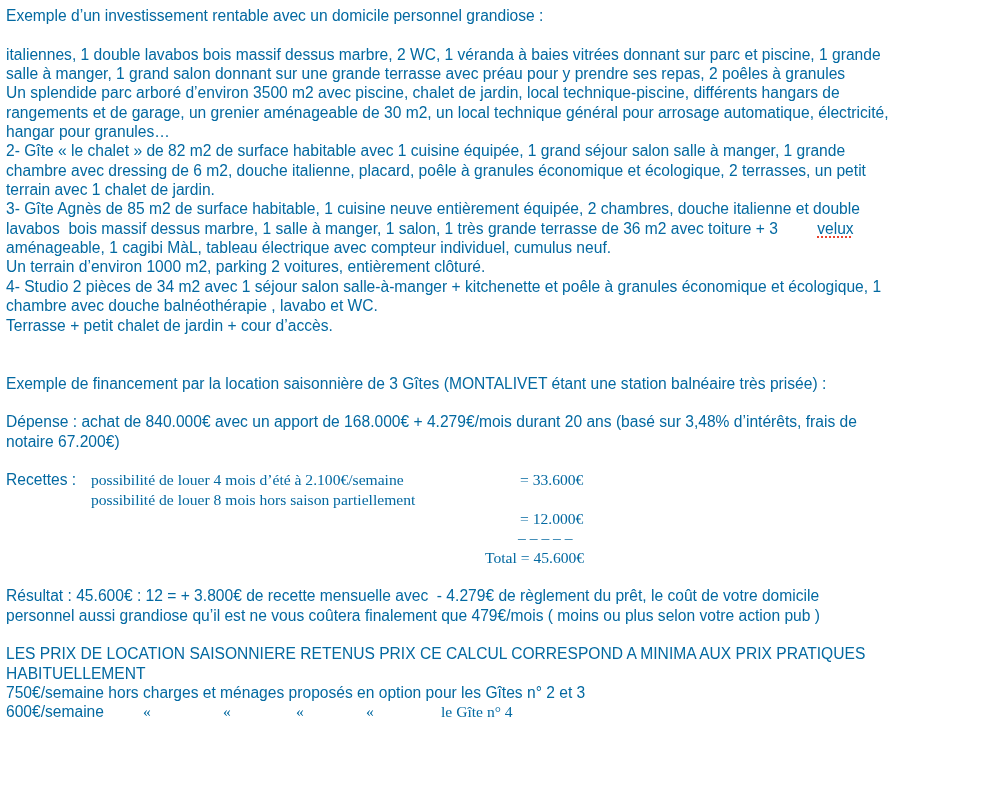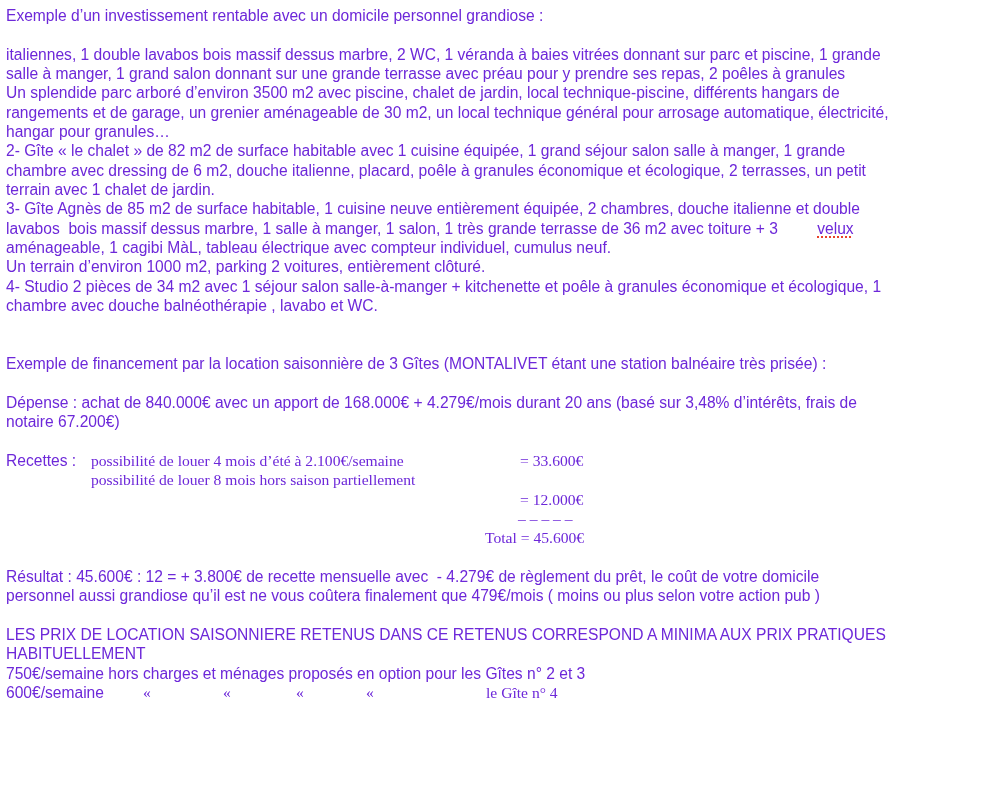--- a/index.html
+++ b/index.html
@@ -1,42 +1,42 @@
 <!DOCTYPE html>
 <html><head>
 <meta charset="utf-8">
 <style>
   html, body { margin: 0; padding: 0; background: #ffffff; }
   .page {
     position: relative;
     width: 987px;
     height: 800px;
     background: #ffffff;
-    color: #6d28d9;
+    color: #0369a1;
     font-family: "Liberation Sans", "DejaVu Sans", sans-serif;
     font-size: 15.6px;
     box-sizing: border-box;
     padding-top: 6px;
     overflow: hidden;
   }
   .line {
     position: relative;
     white-space: pre;
     height: 19.35px;
     line-height: 19.35px;
     padding-left: 6px;
     overflow: visible;
   }
   .abs { position: absolute; top: 0; font-family: Liberation Serif, serif; }
   .x91  { left: 91px; }
   .x143 { left: 143px; }
   .x223 { left: 223px; }
   .x296 { left: 296px; }
   .x366 { left: 366px; }
-  .x441 { left: 441px; margin-left: 45px; }
+  .x441 { left: 441px; }
   .x485 { left: 485px; }
   .x518 { left: 518px; }
   .x520 { left: 520px; }
   .misspelled {
     text-decoration: underline;
     text-decoration-style: dotted;
     text-decoration-color: #e8402a;
     text-decoration-thickness: 2px;
     text-underline-offset: 3px;
     margin-left: 35px;
@@ -57,39 +57,40 @@
   <div class="line">hangar pour granules…</div>
   <div class="line">2- Gîte « le chalet » de 82 m2 de surface habitable avec 1 cuisine équipée, 1 grand séjour salon salle à manger, 1 grande</div>
   <div class="line">chambre avec dressing de 6 m2, douche italienne, placard, poêle à granules économique et écologique, 2 terrasses, un petit</div>
   <div class="line">terrain avec 1 chalet de jardin.</div>
   <div class="line">3- Gîte Agnès de 85 m2 de surface habitable, 1 cuisine neuve entièrement équipée, 2 chambres, douche italienne et double</div>
   <div class="line"><span>lavabos  bois massif dessus marbre, 1 salle à manger, 1 salon, 1 très grande terrasse de 36 m2 avec toiture + 3 </span><span class="misspelled">velux</span></div>
   <div class="line">aménageable, 1 cagibi MàL, tableau électrique avec compteur individuel, cumulus neuf.</div>
   <div class="line">Un terrain d’environ 1000 m2, parking 2 voitures, entièrement clôturé.</div>
   <div class="line">4- Studio 2 pièces de 34 m2 avec 1 séjour salon salle-à-manger + kitchenette et poêle à granules économique et écologique, 1</div>
   <div class="line">chambre avec douche balnéothérapie , lavabo et WC.</div>
+  <div class="line">Terrasse + petit chalet de jardin + cour d’accès.</div>
   <div class="line"></div>
   <div class="line"></div>
 
   <div class="line">Exemple de financement par la location saisonnière de 3 Gîtes (MONTALIVET étant une station balnéaire très prisée) :</div>
   <div class="line"></div>
   <div class="line">Dépense : achat de 840.000€ avec un apport de 168.000€ + 4.279€/mois durant 20 ans (basé sur 3,48% d’intérêts, frais de</div>
   <div class="line">notaire 67.200€)</div>
   <div class="line"></div>
 
   <div class="line"><span>Recettes :</span><span class="abs x91">possibilité de louer 4 mois d’été à 2.100€/semaine</span><span class="abs x520">= 33.600€</span></div>
   <div class="line"><span class="abs x91">possibilité de louer 8 mois hors saison partiellement</span></div>
   <div class="line"><span class="abs x520">= 12.000€</span></div>
   <div class="line"><span class="abs x518">– – – – –</span></div>
   <div class="line"><span class="abs x485">Total = 45.600€</span></div>
   <div class="line"></div>
 
   <div class="line">Résultat : 45.600€ : 12 = + 3.800€ de recette mensuelle avec  - 4.279€ de règlement du prêt, le coût de votre domicile</div>
   <div class="line">personnel aussi grandiose qu’il est ne vous coûtera finalement que 479€/mois ( moins ou plus selon votre action pub )</div>
   <div class="line"></div>
 
-  <div class="line">LES PRIX DE LOCATION SAISONNIERE RETENUS DANS CE RETENUS CORRESPOND A MINIMA AUX PRIX PRATIQUES</div>
+  <div class="line">LES PRIX DE LOCATION SAISONNIERE RETENUS PRIX CE CALCUL CORRESPOND A MINIMA AUX PRIX PRATIQUES</div>
   <div class="line">HABITUELLEMENT</div>
   <div class="line">750€/semaine hors charges et ménages proposés en option pour les Gîtes n° 2 et 3</div>
   <div class="line"><span>600€/semaine</span><span class="abs x143">«</span><span class="abs x223">«</span><span class="abs x296">«</span><span class="abs x366">«</span><span class="abs x441">le Gîte n° 4</span></div>
   <div class="line"></div>
 
 </div>
 
 </body></html>

